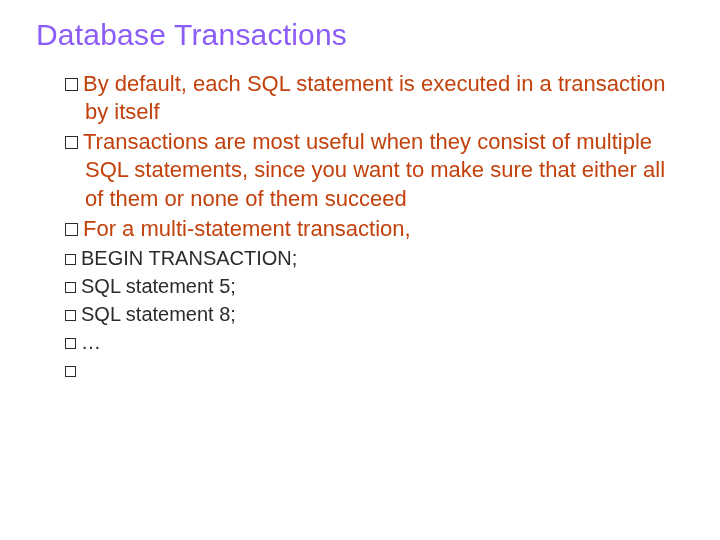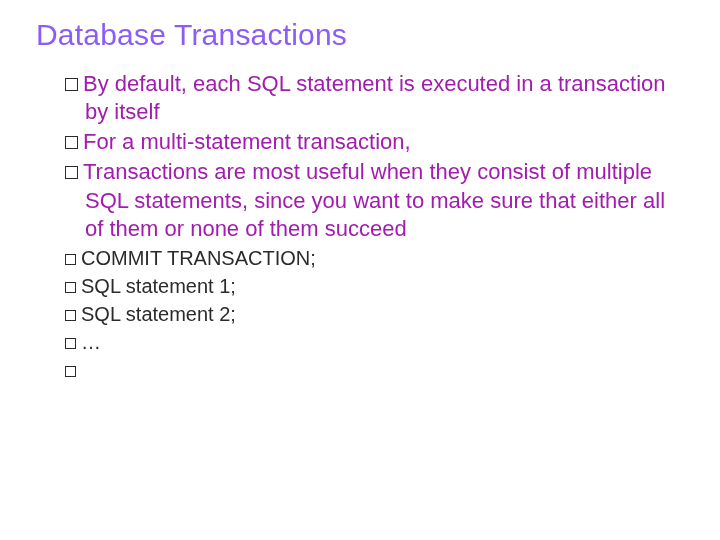--- a/index.html
+++ b/index.html
@@ -20,21 +20,21 @@
       color: #8b5cf6;
       font-weight: 400;
       margin-bottom: 18px;
       letter-spacing: 0.2px;
     }
     .bullet-list {
       list-style: none;
     }
     .bullet-item-l1 {
       font-size: 22px;
-      color: #a21caf;
+      color: #c2410c;
       line-height: 1.28;
       margin-bottom: 2px;
       padding-left: 0;
     }
     .bullet-marker {
       display: inline-block;
       width: 13px;
       height: 13px;
       border: 1.5px solid #2b2b2b;
       margin-right: 5px;
@@ -73,33 +73,33 @@
 </head>
 <body>
 
 <h1 class="title">Database Transactions</h1>
 
 <ul class="bullet-list">
   <li class="bullet-item-l1 l1-wrap">
     <span class="bullet-marker"></span><span>By default, each SQL statement is executed in a transaction by itself</span>
   </li>
   <li class="bullet-item-l1 l1-wrap">
+    <span class="bullet-marker"></span><span>Transactions are most useful when they consist of multiple SQL statements, since you want to make sure that either all of them or none of them succeed</span>
+  </li>
+  <li class="bullet-item-l1 l1-wrap">
     <span class="bullet-marker"></span><span>For a multi-statement transaction,</span>
   </li>
-  <li class="bullet-item-l1 l1-wrap">
-    <span class="bullet-marker"></span><span>Transactions are most useful when they consist of multiple SQL statements, since you want to make sure that either all of them or none of them succeed</span>
+  <li class="bullet-item-l2 l2-wrap">
+    <span class="bullet-marker"></span><span>BEGIN  TRANSACTION;</span>
   </li>
   <li class="bullet-item-l2 l2-wrap">
-    <span class="bullet-marker"></span><span>COMMIT  TRANSACTION;</span>
+    <span class="bullet-marker"></span><span>SQL statement 5;</span>
   </li>
   <li class="bullet-item-l2 l2-wrap">
-    <span class="bullet-marker"></span><span>SQL statement 1;</span>
-  </li>
-  <li class="bullet-item-l2 l2-wrap">
-    <span class="bullet-marker"></span><span>SQL statement 2;</span>
+    <span class="bullet-marker"></span><span>SQL statement 8;</span>
   </li>
   <li class="bullet-item-l2 l2-wrap">
     <span class="bullet-marker"></span><span>…</span>
   </li>
   <li class="bullet-item-l2 l2-wrap">
     <span class="bullet-marker"></span>
   </li>
 </ul>
 
 </body></html>

